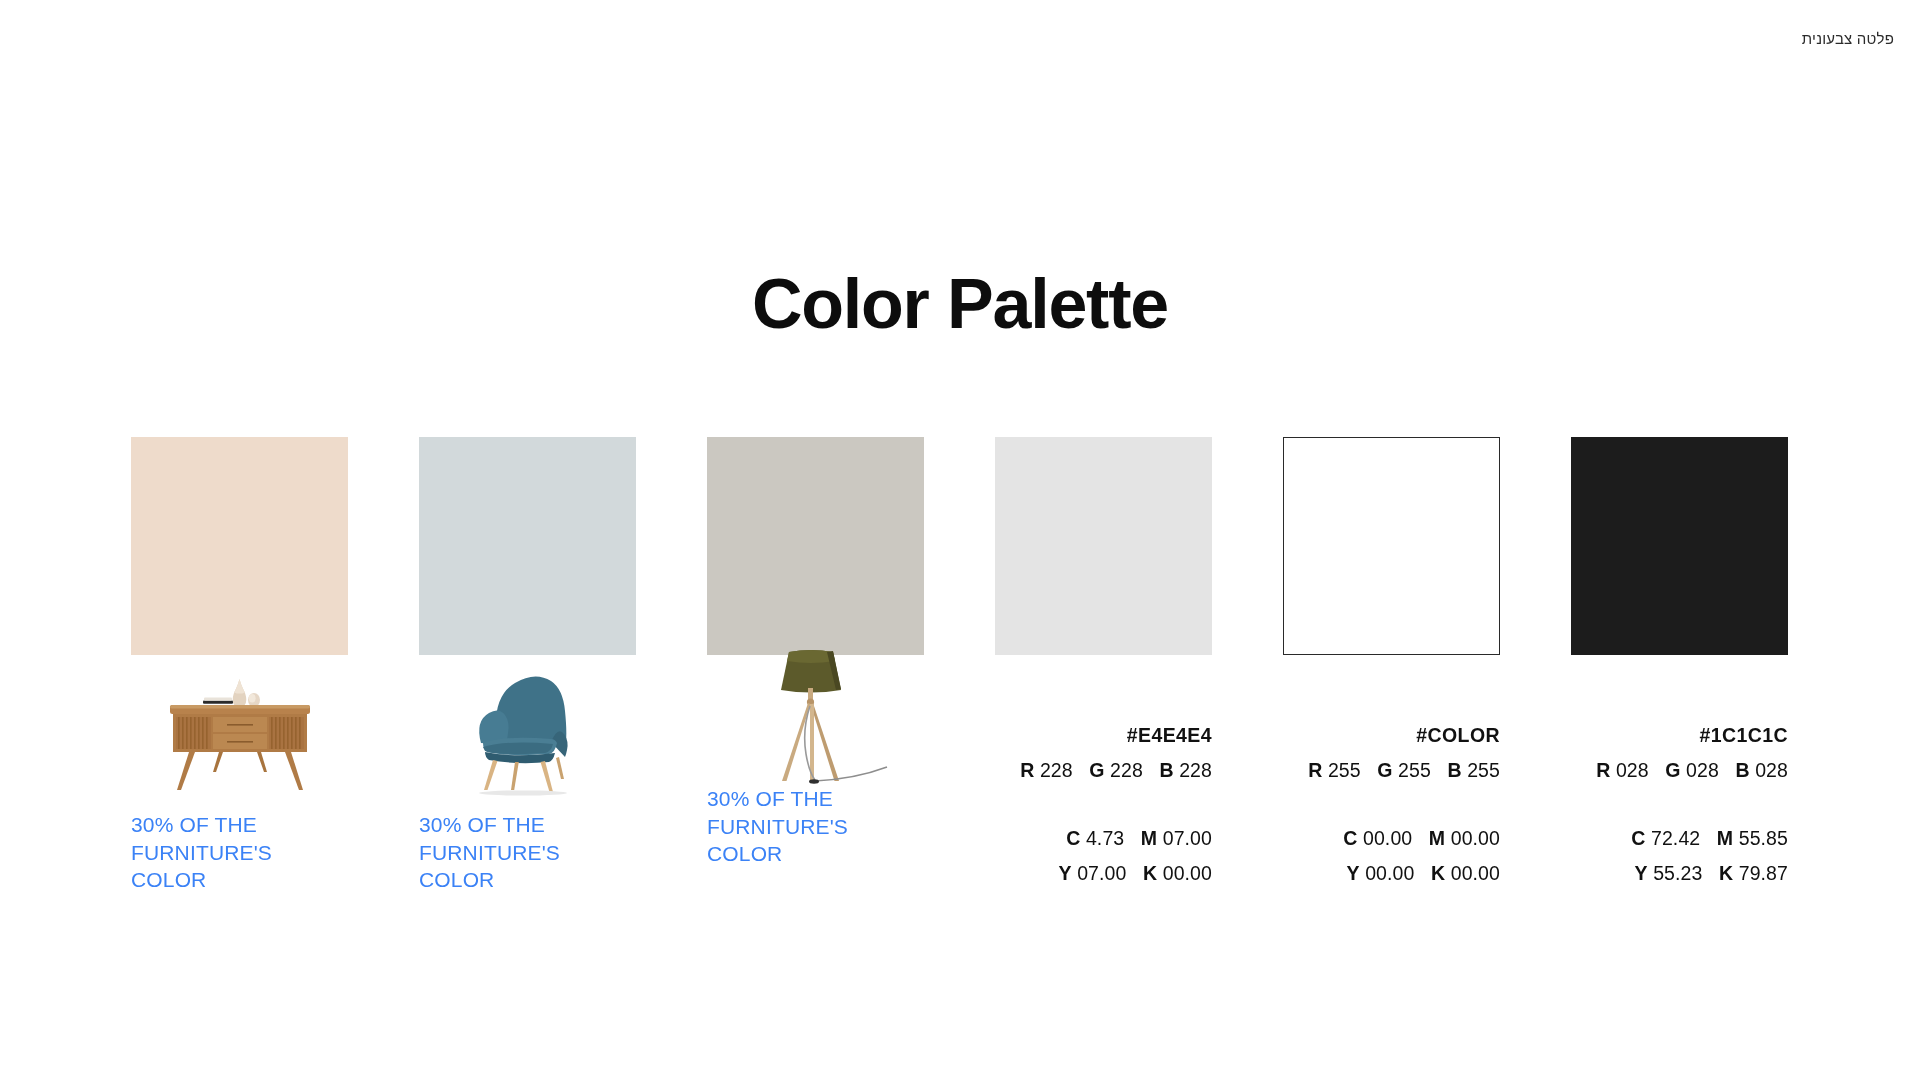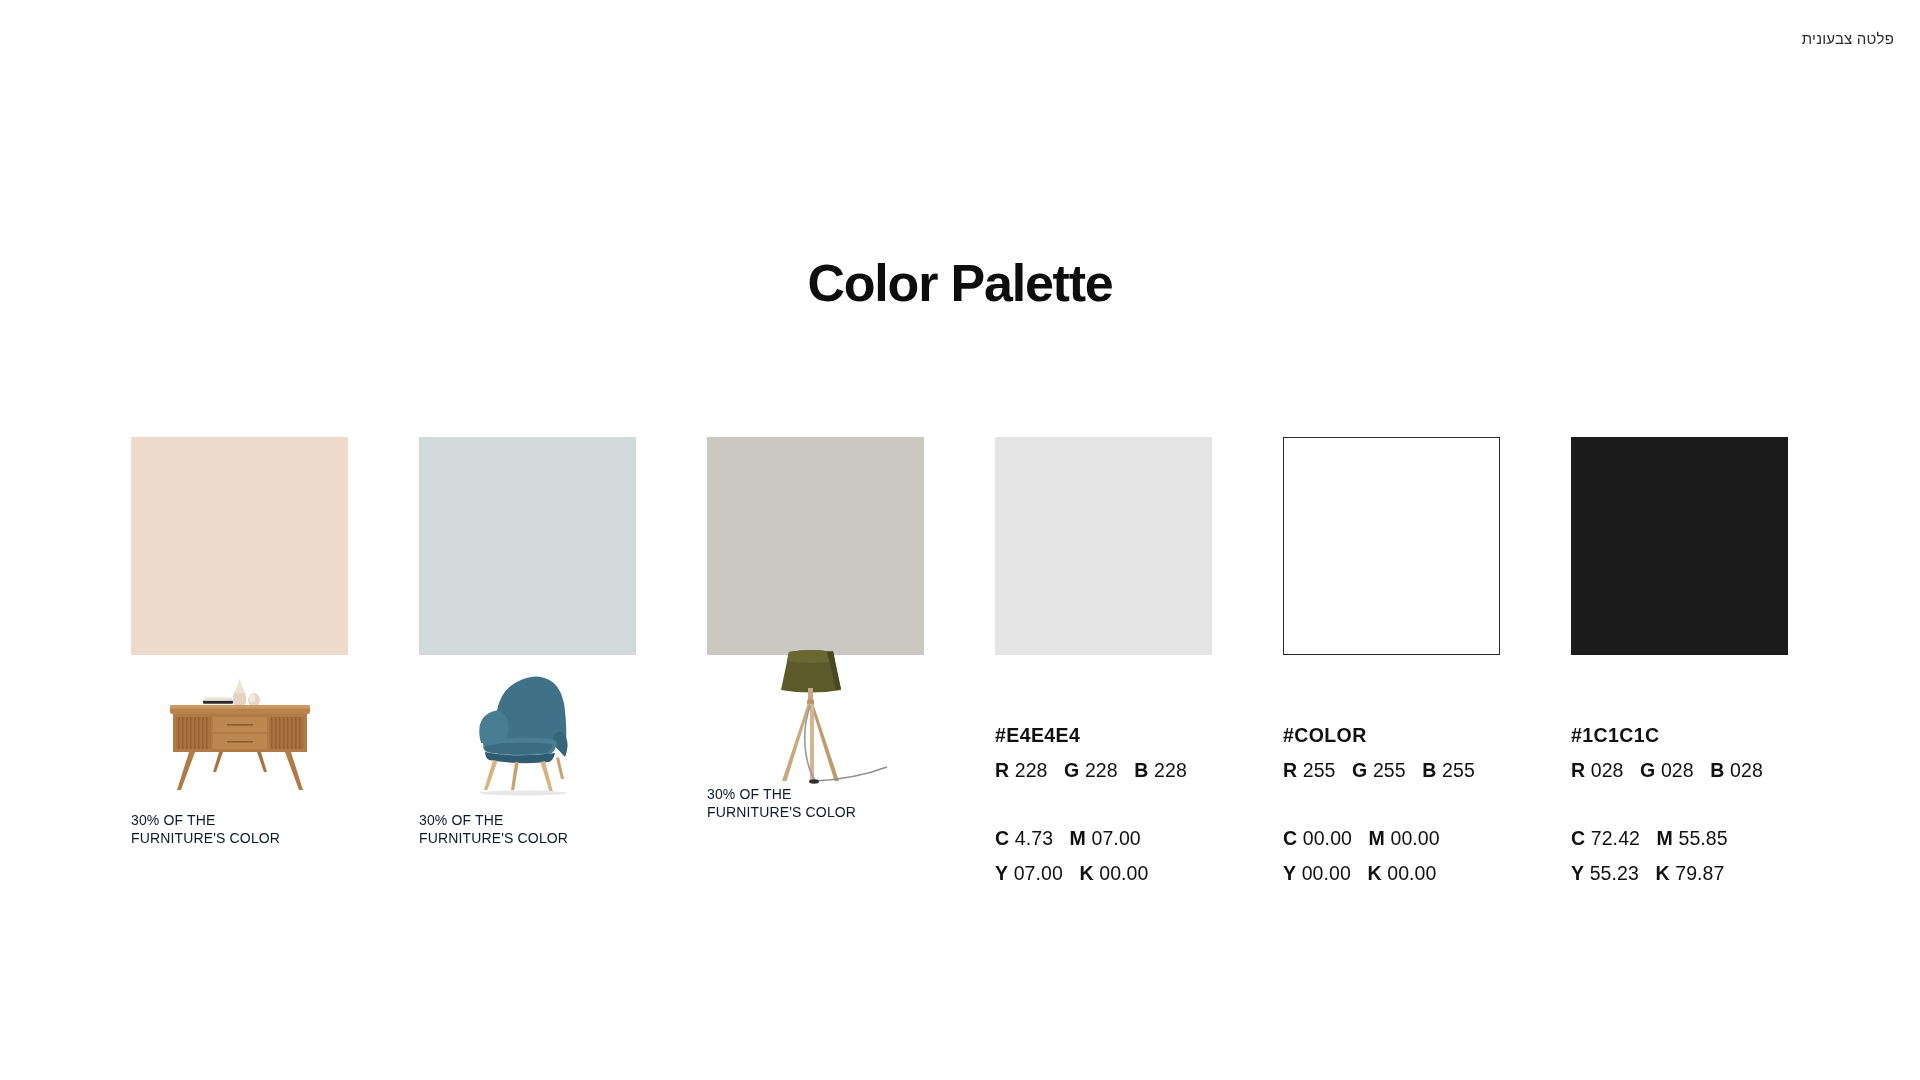--- a/index.html
+++ b/index.html
@@ -33,21 +33,21 @@
     white-space: nowrap;
   }
 
   
   .page-title {
     position: absolute;
     top: 222px;
     left: 0;
     width: 1920px;
     text-align: center;
-    font-size: 52px;
+    font-size: 70px;
     line-height: 1;
     font-weight: 800;
     letter-spacing: -1.2px;
     color: #0d0d0d;
   }
 
   
   .palette-row {
     position: absolute;
     top: 437px;
@@ -77,34 +77,35 @@
     width: 217px;
     height: 140px;
     position: relative;
     margin-top: 2px;
   }
   .product-svg { display: block; width: 217px; height: 140px; }
 
   
   .swatch-caption {
     margin-top: 14px;
-    font-size: 14px;
+    font-size: 21px;
     line-height: 1.32;
     letter-spacing: 0.15px;
-    color: #0f172a;
+    color: #3b82f6;
     white-space: pre-line;
   }
 
   
   .spec-block {
     margin-top: 71px;
     font-size: 19.5px;
     line-height: 1.0;
     color: #111111;
     white-space: nowrap;
+    text-align: right;
   }
   .spec-hex {
     font-weight: 700;
     font-size: 19.5px;
     letter-spacing: 0.4px;
     margin-bottom: 15px;
   }
   .spec-line {
     margin-bottom: 15px;
     letter-spacing: 0.1px;

